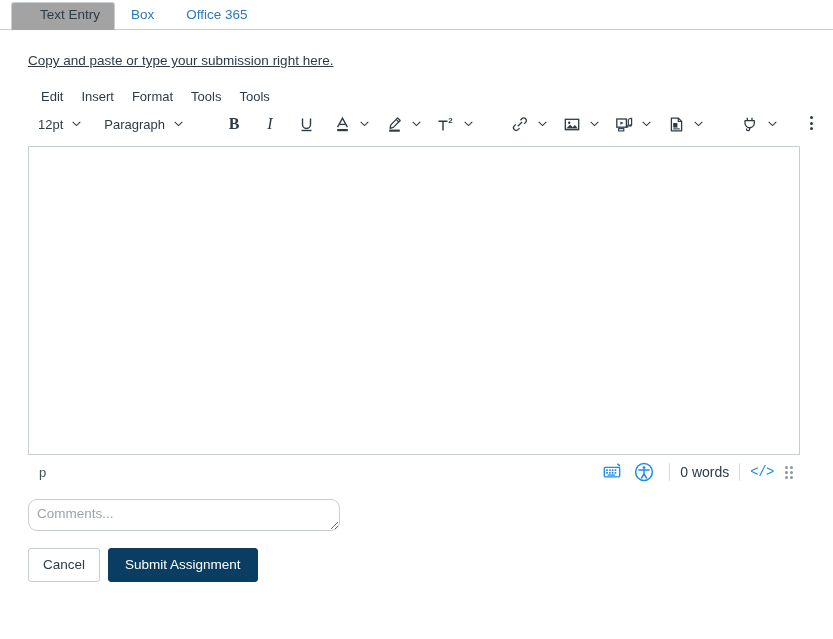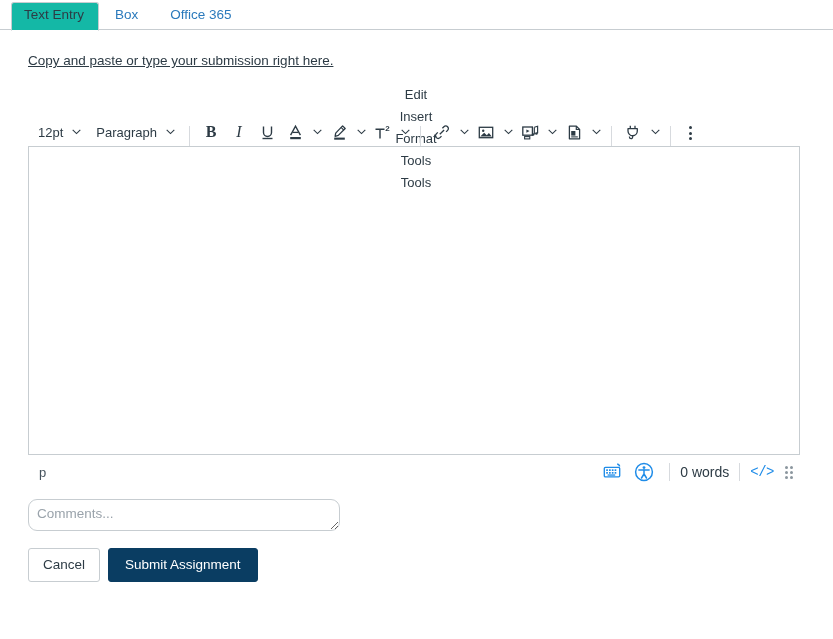--- a/index.html
+++ b/index.html
@@ -34,27 +34,27 @@
     line-height: 16px;
     cursor: pointer;
     position: relative;
     white-space: nowrap;
     background: transparent;
     border: 1px solid transparent;
     border-bottom: none;
   }
   .tab.active {
     color: #2d3b45;
-    background: #14b8a6;
+    background: #a3a3a3;
     border: 1px solid #c7cdd1;
     border-bottom: 1px solid #ffffff;
     border-radius: 3px 3px 0 0;
     z-index: 2;
     margin-bottom: -1px;
-    padding-left: 12px;
+    padding-left: 28px;
     padding-right: 14px;
   }
   .tab:first-child { border-left-color: #c7cdd1; }
 
   
   .prompt {
     font-size: 13.5px;
     color: #2d3b45;
     padding: 22px 0 0 28px;
     line-height: 18px;
@@ -66,37 +66,36 @@
     margin: 14px 28px 0 28px;
     width: 772px;
   }
 
   .menubar {
     display: flex;
     align-items: center;
     height: 26px;
     gap: 0px;
     padding-left: 4px;
-    flex-direction: column;
   }
   .menu-item {
     font-size: 13px;
     color: #2d3b45;
     padding: 3px 9px;
     line-height: 16px;
     cursor: pointer;
     border-radius: 2px;
   }
 
   .toolbar {
     display: flex;
-    align-items: flex-end;
+    align-items: flex-start;
     height: 36px;
     padding: 0 2px;
-    gap: 0;
+    gap: 8px;
   }
   .tb-sep {
     width: 1px;
     height: 20px;
     background: #d7dade;
     margin: 0 7px;
   }
   .tb-btn {
     display: flex;
     align-items: center;

